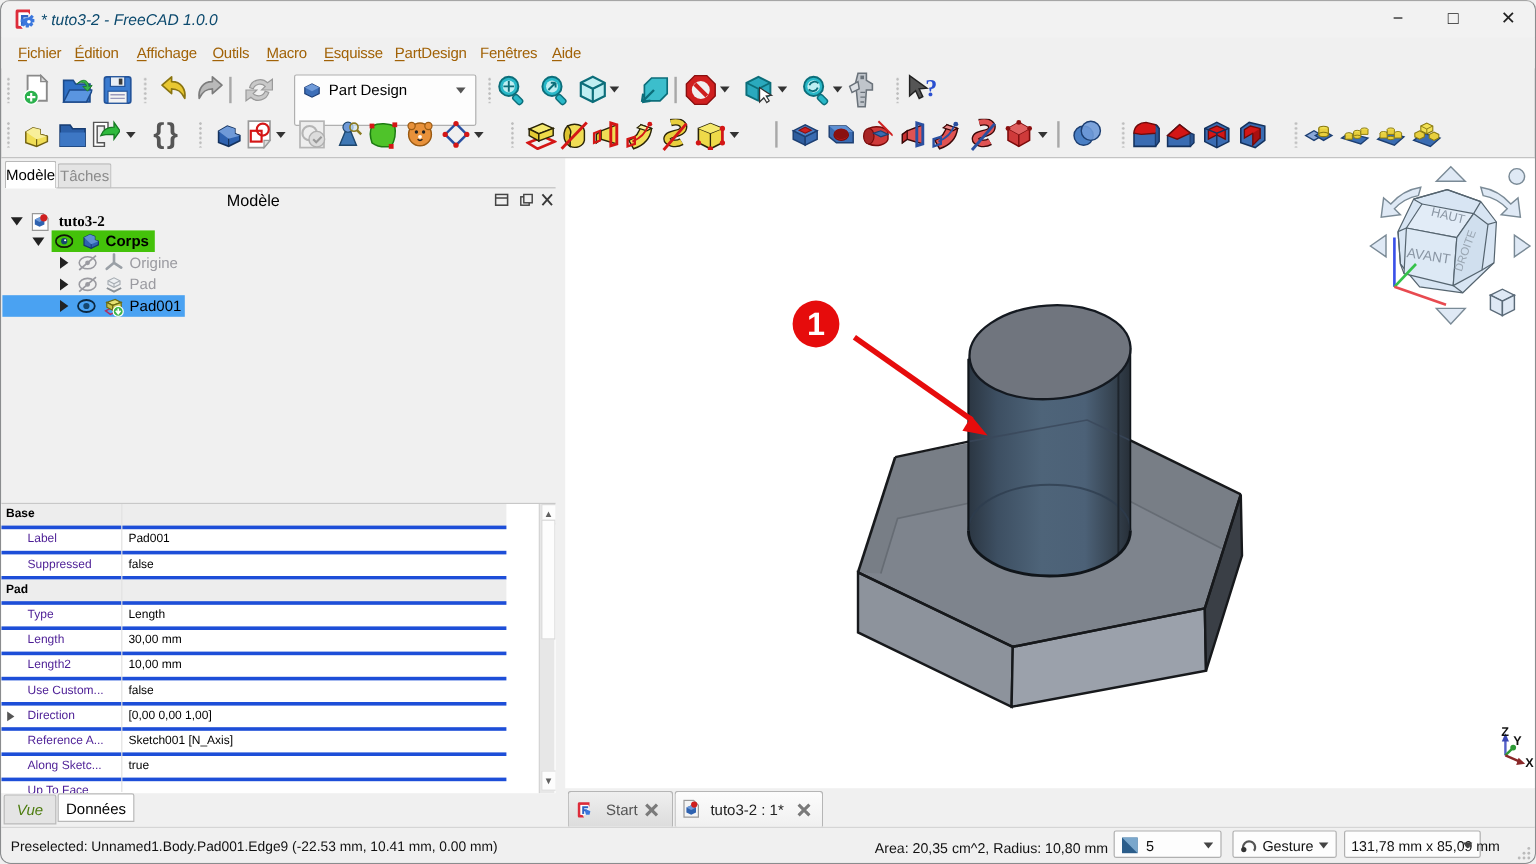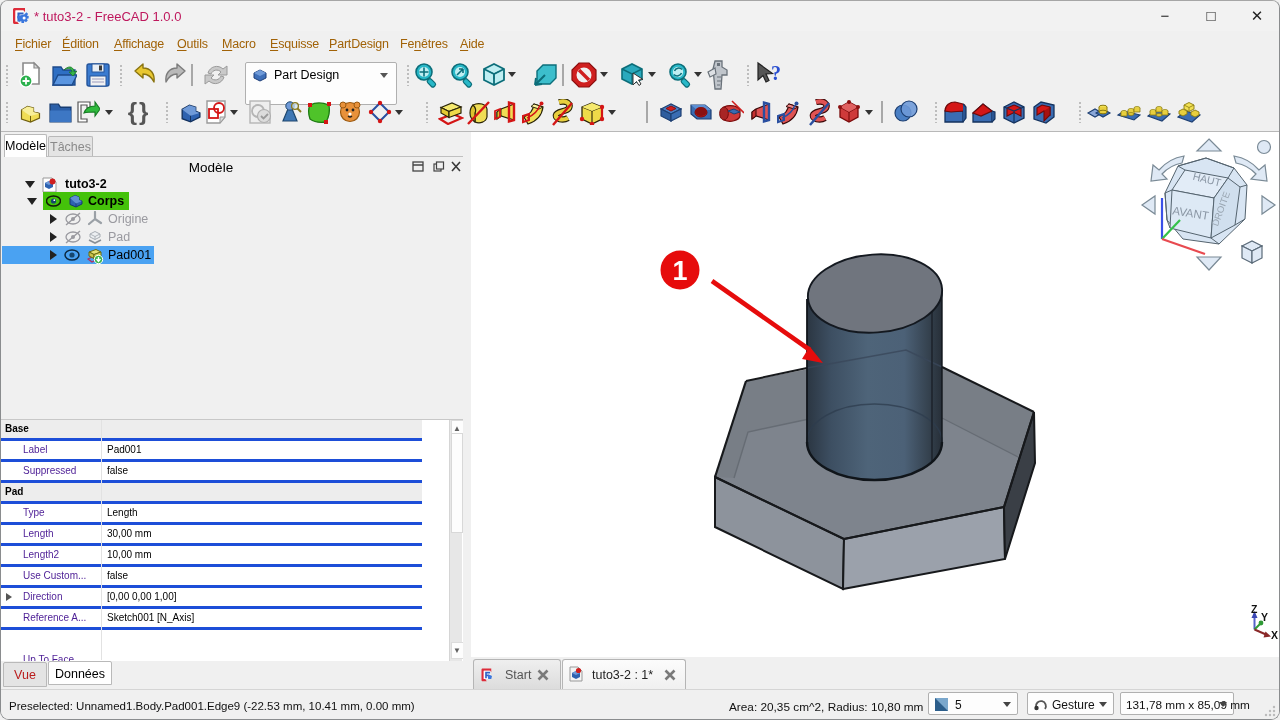--- a/index.html
+++ b/index.html
@@ -1,21 +1,21 @@
 <!DOCTYPE html>
 <html><head>
 <meta charset="utf-8">
 <style>
 * { margin:0; padding:0; box-sizing:border-box; }
 html,body { width:1280px; height:720px; overflow:hidden; font-family:"Liberation Sans",sans-serif; }
 body { position:relative; background:#f0f0f0; border:1px solid #8a8c8e; border-top:1px solid #a6a6a6; border-radius:8px 8px 9px 9px; }
 .abs { position:absolute; }
 
 #titlebar { position:absolute; left:0; top:0; width:1280px; height:30px; background:#f2f2f2; }
-#title-text { position:absolute; left:33px; top:8px; font-size:13px; color:#be185d; }
+#title-text { position:absolute; left:33px; top:8px; font-size:13px; color:#0c4a6e;font-style:italic; }
 .winbtn { position:absolute; top:0; width:46px; height:30px; text-align:center; line-height:30px; font-size:15px; color:#222; }
 
 #menubar { position:absolute; left:0; top:30px; width:1280px; height:26px; background:#f0f0f0; }
 .menu { position:absolute; top:6px; font-size:12.5px; letter-spacing:-0.2px; color:#a16207; }
 .menu u { text-decoration:underline; text-underline-offset:2px; }
 
 #tb1 { position:absolute; left:0; top:56px; width:1280px; height:36px; }
 #tb2 { position:absolute; left:0; top:92px; width:1280px; height:39px; border-bottom:1px solid #b8b8b8; }
 .grip { position:absolute; width:4px; height:22px; background-image:radial-gradient(circle,#bdbdbd 1px,transparent 1.2px); background-size:4px 4px; }
 .tsep { position:absolute; width:2px; height:22px; background:#a8a8a8; }
@@ -451,21 +451,21 @@
 
   <svg class="abs" style="left:411px;top:29px" width="50" height="12" viewBox="0 0 50 12">
     <rect x="1" y="1" width="10" height="9" fill="none" stroke="#444" stroke-width="1.3"></rect>
     <line x1="1" y1="4" x2="11" y2="4" stroke="#444" stroke-width="1.3"></line>
     <rect x="22" y="3" width="7" height="7" fill="none" stroke="#444" stroke-width="1.2"></rect>
     <rect x="24.5" y="1" width="7" height="7" fill="#f0f0f0" stroke="#444" stroke-width="1.2"></rect>
     <path d="M40 1 L48 10 M48 1 L40 10" stroke="#3a3a3a" stroke-width="1.6"></path>
   </svg>
   <div id="treearea">
 
-    <div class="trow" style="left:16px;top:1px;width:461px;">
+    <div class="trow" style="left:0;top:1px;width:461px;font-family:Liberation Serif, serif;">
       <div class="exp-open" style="left:7px;top:6px"></div>
       <svg class="abs" style="left:24px;top:2px" width="15" height="16" viewBox="0 0 15 16">
         <path d="M1 1 h9 l4 4 v10 h-13 z" fill="#fff" stroke="#999" stroke-width="1"></path>
         <path d="M3 6 L7 4 L11 6 L11 10 L7 12 L3 10 Z" fill="#2e62b0"></path>
         <path d="M3 6 L7 8 L11 6 L7 4 Z" fill="#6f9ad8"></path>
         <circle cx="10.5" cy="4.5" r="3" fill="#cf1f1f"></circle>
       </svg>
       <span class="abs" style="left:47px;font-weight:bold;">tuto3-2</span>
     </div>
 
@@ -564,32 +564,36 @@
       </div>
     <div class="prow" style="top:168px">
         <div class="exp-closed" style="left:5px;top:5px;border-left-color:#555;border-top-width:4px;border-bottom-width:4px;border-left-width:6px;"></div>
         <span class="nm">Direction</span>
         <span class="vl">[0,00 0,00 1,00]</span>
       </div>
     <div class="prow" style="top:189px">
         <span class="nm">Reference A...</span>
         <span class="vl">Sketch001 [N_Axis]</span>
       </div>
+    <div class="prow" style="top:210px">
+        <span class="nm">Along Sketc...</span>
+        <span class="vl">true</span>
+      </div>
     <div class="prow" style="top:231px">
         <span class="nm">Up To Face</span>
       </div>
     <div class="pdiv"></div>
     <div id="pscroll">
       <div class="sbtn" style="top:0px;">▲</div>
       <div style="position:absolute;left:0.5px;top:13px;width:12px;height:100px;background:#fdfdfd;border:1px solid #d8d8d8;"></div>
       <div class="sbtn" style="top:222px;">▼</div>
     </div>
   </div>
 
-  <div class="btab" style="left:2px;top:530px;width:44px;height:25px;background:#e4e4e4;color:#b91c1c;text-align:center;line-height:24px;">Vue</div>
+  <div class="btab" style="left:2px;top:530px;width:44px;height:25px;background:#e4e4e4;color:#4d7c0f;text-align:center;line-height:24px;font-style:italic;">Vue</div>
   <div class="btab" style="left:47px;top:529px;width:64px;height:24px;background:#fff;color:#000;text-align:center;line-height:25px;">Données</div>
 </div>
 
 <div id="viewport">
 <svg width="810" height="525" viewBox="0 0 810 525">
   <defs>
     <linearGradient id="cylg" x1="0" y1="0" x2="1" y2="0">
       <stop offset="0" stop-color="#2b3642"></stop>
       <stop offset="0.18" stop-color="#3d4f62"></stop>
       <stop offset="0.45" stop-color="#4e6479"></stop>

